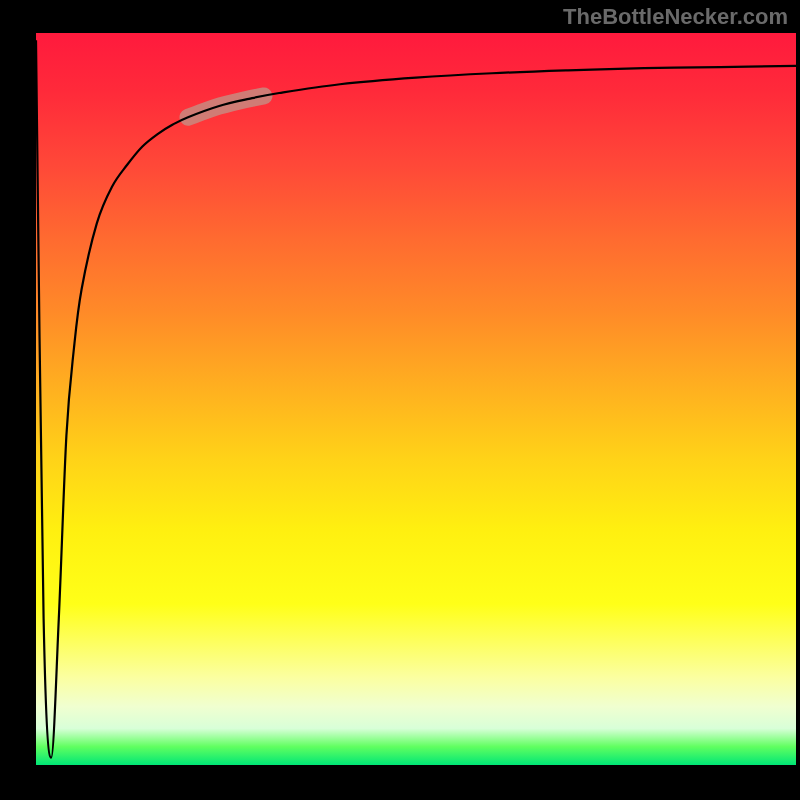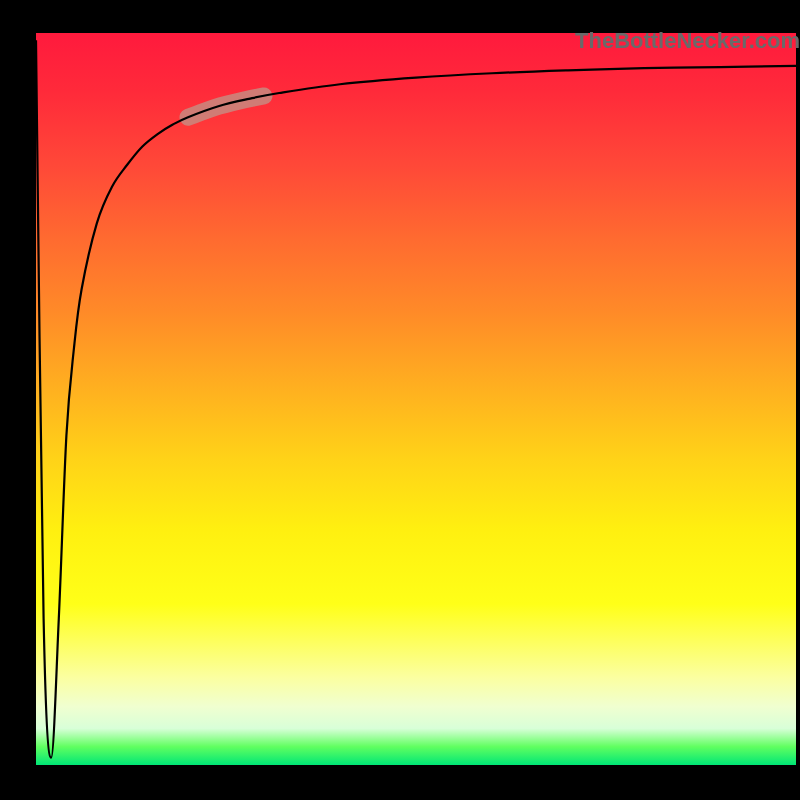--- a/index.html
+++ b/index.html
@@ -11,26 +11,25 @@
     width: 800px;
     height: 800px;
     background: #000;
     position: relative;
     font-family: Arial, Helvetica, sans-serif;
     overflow: hidden;
   }
   .attribution {
     position: absolute;
     top: 4px;
-    right: 0;
+    right: 12px;
     font-size: 22px;
     font-weight: bold;
     color: #6a6a6a;
     z-index: 10;
-    margin-top: 24px;
   }
   .plot-area {
     position: absolute;
     left: 36px;
     top: 33px;
     width: 760px;
     height: 732px;
     background: linear-gradient(to bottom,
       #ff1a3d 0%,
       #ff2a3a 8%,

